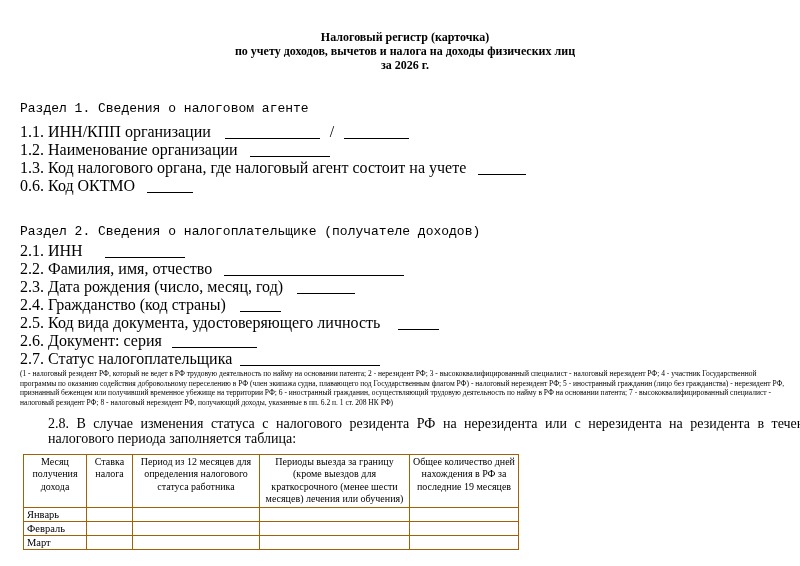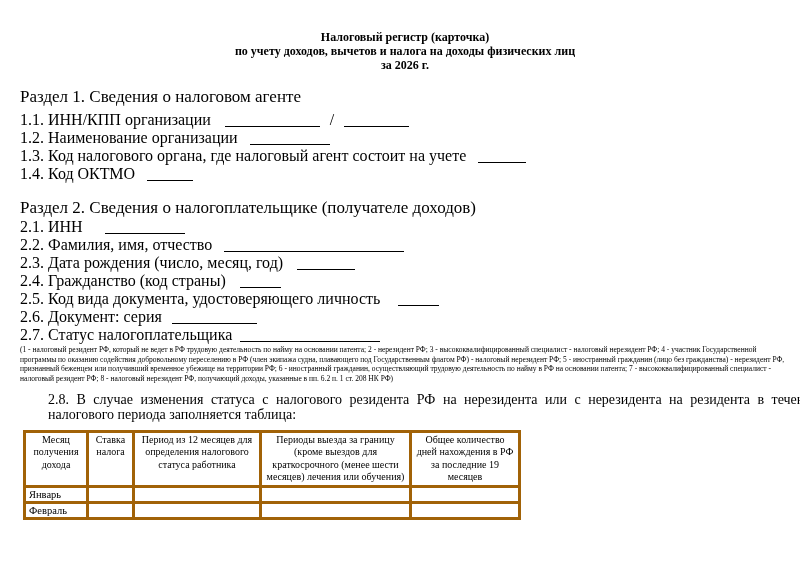--- a/index.html
+++ b/index.html
@@ -14,23 +14,24 @@
     padding: 30px 10px 0 20px;
     overflow: hidden;
   }
   .doc-title {
     text-align: center;
     font-weight: bold;
     font-size: 12px;
     line-height: 14px;
   }
   .section-heading {
-    margin-top: 18px;
-    font-size: 17px;
+    margin-top: 30px;
+    font-size: 13px;
     line-height: 13px;
+    font-family: Liberation Mono, monospace;
   }
   .fields { margin-top: 8px; }
   .fields.s2 { margin-top: 4px; }
   .field-line {
     font-size: 16px;
     line-height: 18px;
     height: 18px;
     white-space: nowrap;
   }
   .blank {
@@ -56,21 +57,21 @@
     text-align: justify;
     margin-left: 28px;
   }
   table.status-table {
     margin-top: 8px;
     margin-left: 3px;
     border-collapse: collapse;
     table-layout: fixed;
   }
   table.status-table th, table.status-table td {
-    border: 3px solid #a16207;
+    border: 1px solid #a16207;
     font-weight: normal;
   }
   table.status-table th {
     font-size: 10px;
     line-height: 12.4px;
     text-align: center;
     vertical-align: top;
     padding: 1px 3px;
   }
   table.status-table td {
@@ -103,21 +104,21 @@
     </div>
     <div class="field-line">
       <span>1.2. Наименование организации</span>
       <span class="blank" style="width:80px; margin-left:8px;"></span>
     </div>
     <div class="field-line">
       <span>1.3. Код налогового органа, где налоговый агент состоит на учете</span>
       <span class="blank" style="width:48px; margin-left:8px;"></span>
     </div>
     <div class="field-line">
-      <span>1.4. Код ОКТМО</span>
+      <span>0.6. Код ОКТМО</span>
       <span class="blank" style="width:46px; margin-left:8px;"></span>
     </div>
   </div>
 
   <div class="section-heading">Раздел 2. Сведения о налогоплательщике (получателе доходов)</div>
 
   <div class="fields s2">
     <div class="field-line">
       <span>2.1. ИНН</span>
       <span class="blank" style="width:80px; margin-left:18px;"></span>
@@ -177,16 +178,23 @@
         <td></td>
         <td></td>
       </tr>
       <tr>
         <td>Февраль</td>
         <td></td>
         <td></td>
         <td></td>
         <td></td>
       </tr>
+      <tr>
+        <td>Март</td>
+        <td></td>
+        <td></td>
+        <td></td>
+        <td></td>
+      </tr>
     </tbody>
   </table>
 
 </div>
 
 </body></html>

